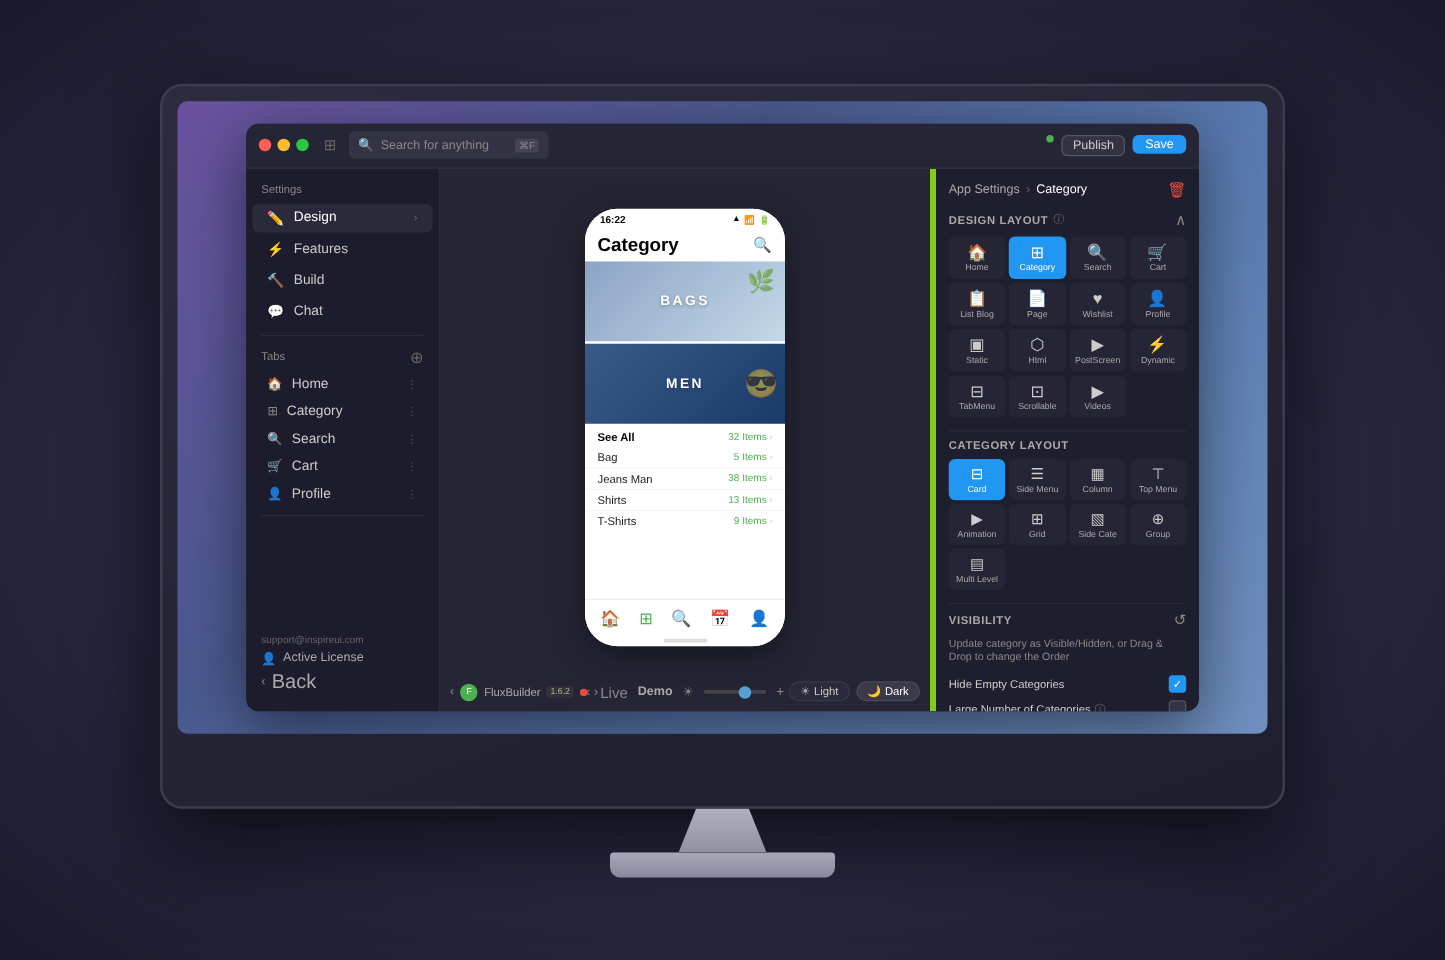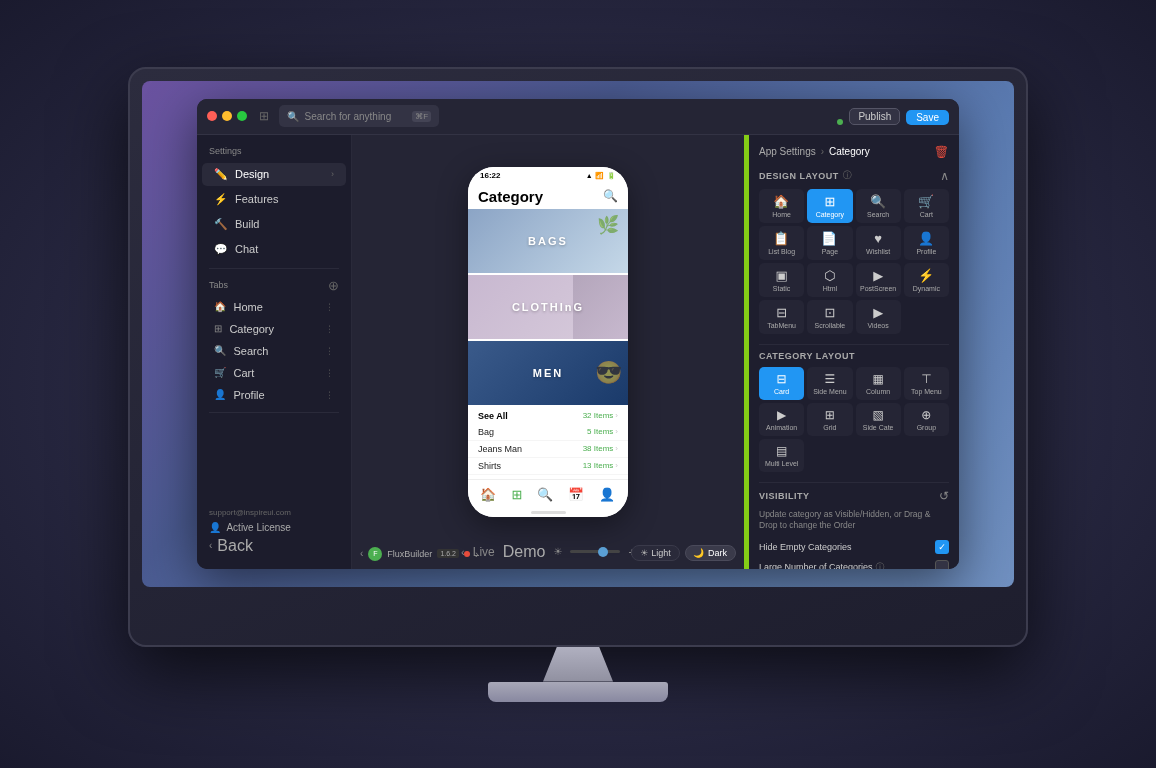--- a/index.html
+++ b/index.html
@@ -30,21 +30,21 @@
             <div style="width:10px;height:10px;border-radius:50%;background:#ff5f57;"></div>
             <div style="width:10px;height:10px;border-radius:50%;background:#ffbd2e;"></div>
             <div style="width:10px;height:10px;border-radius:50%;background:#28c840;"></div>
           </div>
           <div style="color:#666;font-size:12px;margin-right:10px;">⊞</div>
           <div style="background:#333344;border-radius:5px;height:22px;display:flex;align-items:center;padding:0 8px;gap:5px;min-width:160px;">
             <span style="color:#666;font-size:10px;">🔍</span>
             <span style="color:#888;font-size:10px;">Search for anything</span>
             <span style="margin-left:auto;background:#444455;border-radius:3px;padding:1px 3px;font-size:8px;color:#888;">⌘F</span>
           </div>
-          <div style="margin-left:auto;display:flex;align-items:flex-end;gap:6px;">
+          <div style="margin-left:auto;display:flex;align-items:flex-start;gap:6px;">
             <div style="width:6px;height:6px;border-radius:50%;background:#4CAF50;"></div>
             <button style="background:#333344;border:1px solid #555566;border-radius:5px;color:#ccc;font-size:10px;padding:2px 8px;cursor:pointer;">Publish</button>
             <button style="background:#2196f3;border:none;border-radius:5px;color:white;font-size:10px;padding:2px 10px;cursor:pointer;">Save</button>
           </div>
         </div>
 
         <div style="flex:1;display:flex;overflow:hidden;">
 
           <div style="width:155px;background:#1c1c2c;border-right:1px solid #2a2a3a;display:flex;flex-direction:column;padding:8px 0;flex-shrink:0;">
             <div style="color:#888;font-size:9px;padding:3px 12px;margin-bottom:3px;">Settings</div>
@@ -133,24 +133,20 @@
                 <span style="font-size:12px;color:#666;">🔍</span>
               </div>
 
               <div style="flex:1;overflow:hidden;display:flex;flex-direction:column;">
 
                 <div style="height:64px;background:linear-gradient(135deg,#8ba4c5,#c5d8e8);position:relative;flex-shrink:0;margin-bottom:2px;display:flex;align-items:center;justify-content:center;">
                   <div style="position:absolute;top:5px;right:8px;font-size:18px;opacity:0.6;">🌿</div>
                   <span style="color:white;font-size:11px;font-weight:700;letter-spacing:2px;text-shadow:0 1px 3px rgba(0,0,0,0.3);">BAGS</span>
                 </div>
 
-                <div style="height:64px;background:linear-gradient(135deg,#c8b8d0,#d8ccdc);position:relative;flex-shrink:0;margin-bottom:2px;display:flex;align-items:center;justify-content:center;">
-                  <div style="position:absolute;right:0;top:0;bottom:0;width:55px;background:linear-gradient(135deg,#a89ab0,#c0b0c8);opacity:0.7;"></div>
-                  <span style="color:white;font-size:11px;font-weight:700;letter-spacing:2px;text-shadow:0 1px 3px rgba(0,0,0,0.3);z-index:1;">CLOTHInG</span>
-                </div>
 
                 <div style="height:64px;background:linear-gradient(135deg,#3a5a8a,#1a3a6a);position:relative;flex-shrink:0;margin-bottom:2px;display:flex;align-items:center;justify-content:center;">
                   <div style="position:absolute;right:5px;top:50%;transform:translateY(-50%);font-size:22px;opacity:0.5;">😎</div>
                   <span style="color:white;font-size:11px;font-weight:700;letter-spacing:2px;text-shadow:0 1px 3px rgba(0,0,0,0.3);">MEN</span>
                 </div>
 
                 <div style="display:flex;align-items:center;justify-content:space-between;padding:4px 10px 3px;flex-shrink:0;">
                   <span style="font-size:9px;font-weight:600;color:#000;">See All</span>
                   <div style="display:flex;align-items:center;gap:2px;">
                     <span style="font-size:8px;color:#4CAF50;">32 Items</span>
@@ -198,21 +194,21 @@
               </div>
 
               <div style="height:8px;background:white;display:flex;align-items:center;justify-content:center;flex-shrink:0;">
                 <div style="width:35px;height:3px;background:#ddd;border-radius:2px;"></div>
               </div>
             </div>
 
             <div style="position:absolute;bottom:8px;left:0;right:0;display:flex;align-items:center;justify-content:center;gap:8px;">
               <span style="color:#888;font-size:11px;cursor:pointer;">‹</span>
               <span style="color:#888;font-size:12px;">Live</span>
-              <span style="color:#aaa;font-size:16px;">Demo</span>
+              <span style="color:#aaa;font-size:10px;font-weight:bold;">Demo</span>
               <span style="color:#888;font-size:10px;">☀</span>
               <div style="width:50px;height:3px;background:#444;border-radius:2px;position:relative;cursor:pointer;">
                 <div style="width:10px;height:10px;background:#5a9fd4;border-radius:50%;position:absolute;top:-3.5px;left:55%;"></div>
               </div>
               <span style="color:#888;font-size:11px;cursor:pointer;">+</span>
             </div>
 
             <div style="position:absolute;bottom:8px;left:8px;display:flex;align-items:center;gap:5px;">
               <span style="color:#888;font-size:10px;">‹</span>
               <div style="width:14px;height:14px;background:#4CAF50;border-radius:50%;display:flex;align-items:center;justify-content:center;font-size:7px;color:white;">F</div>

